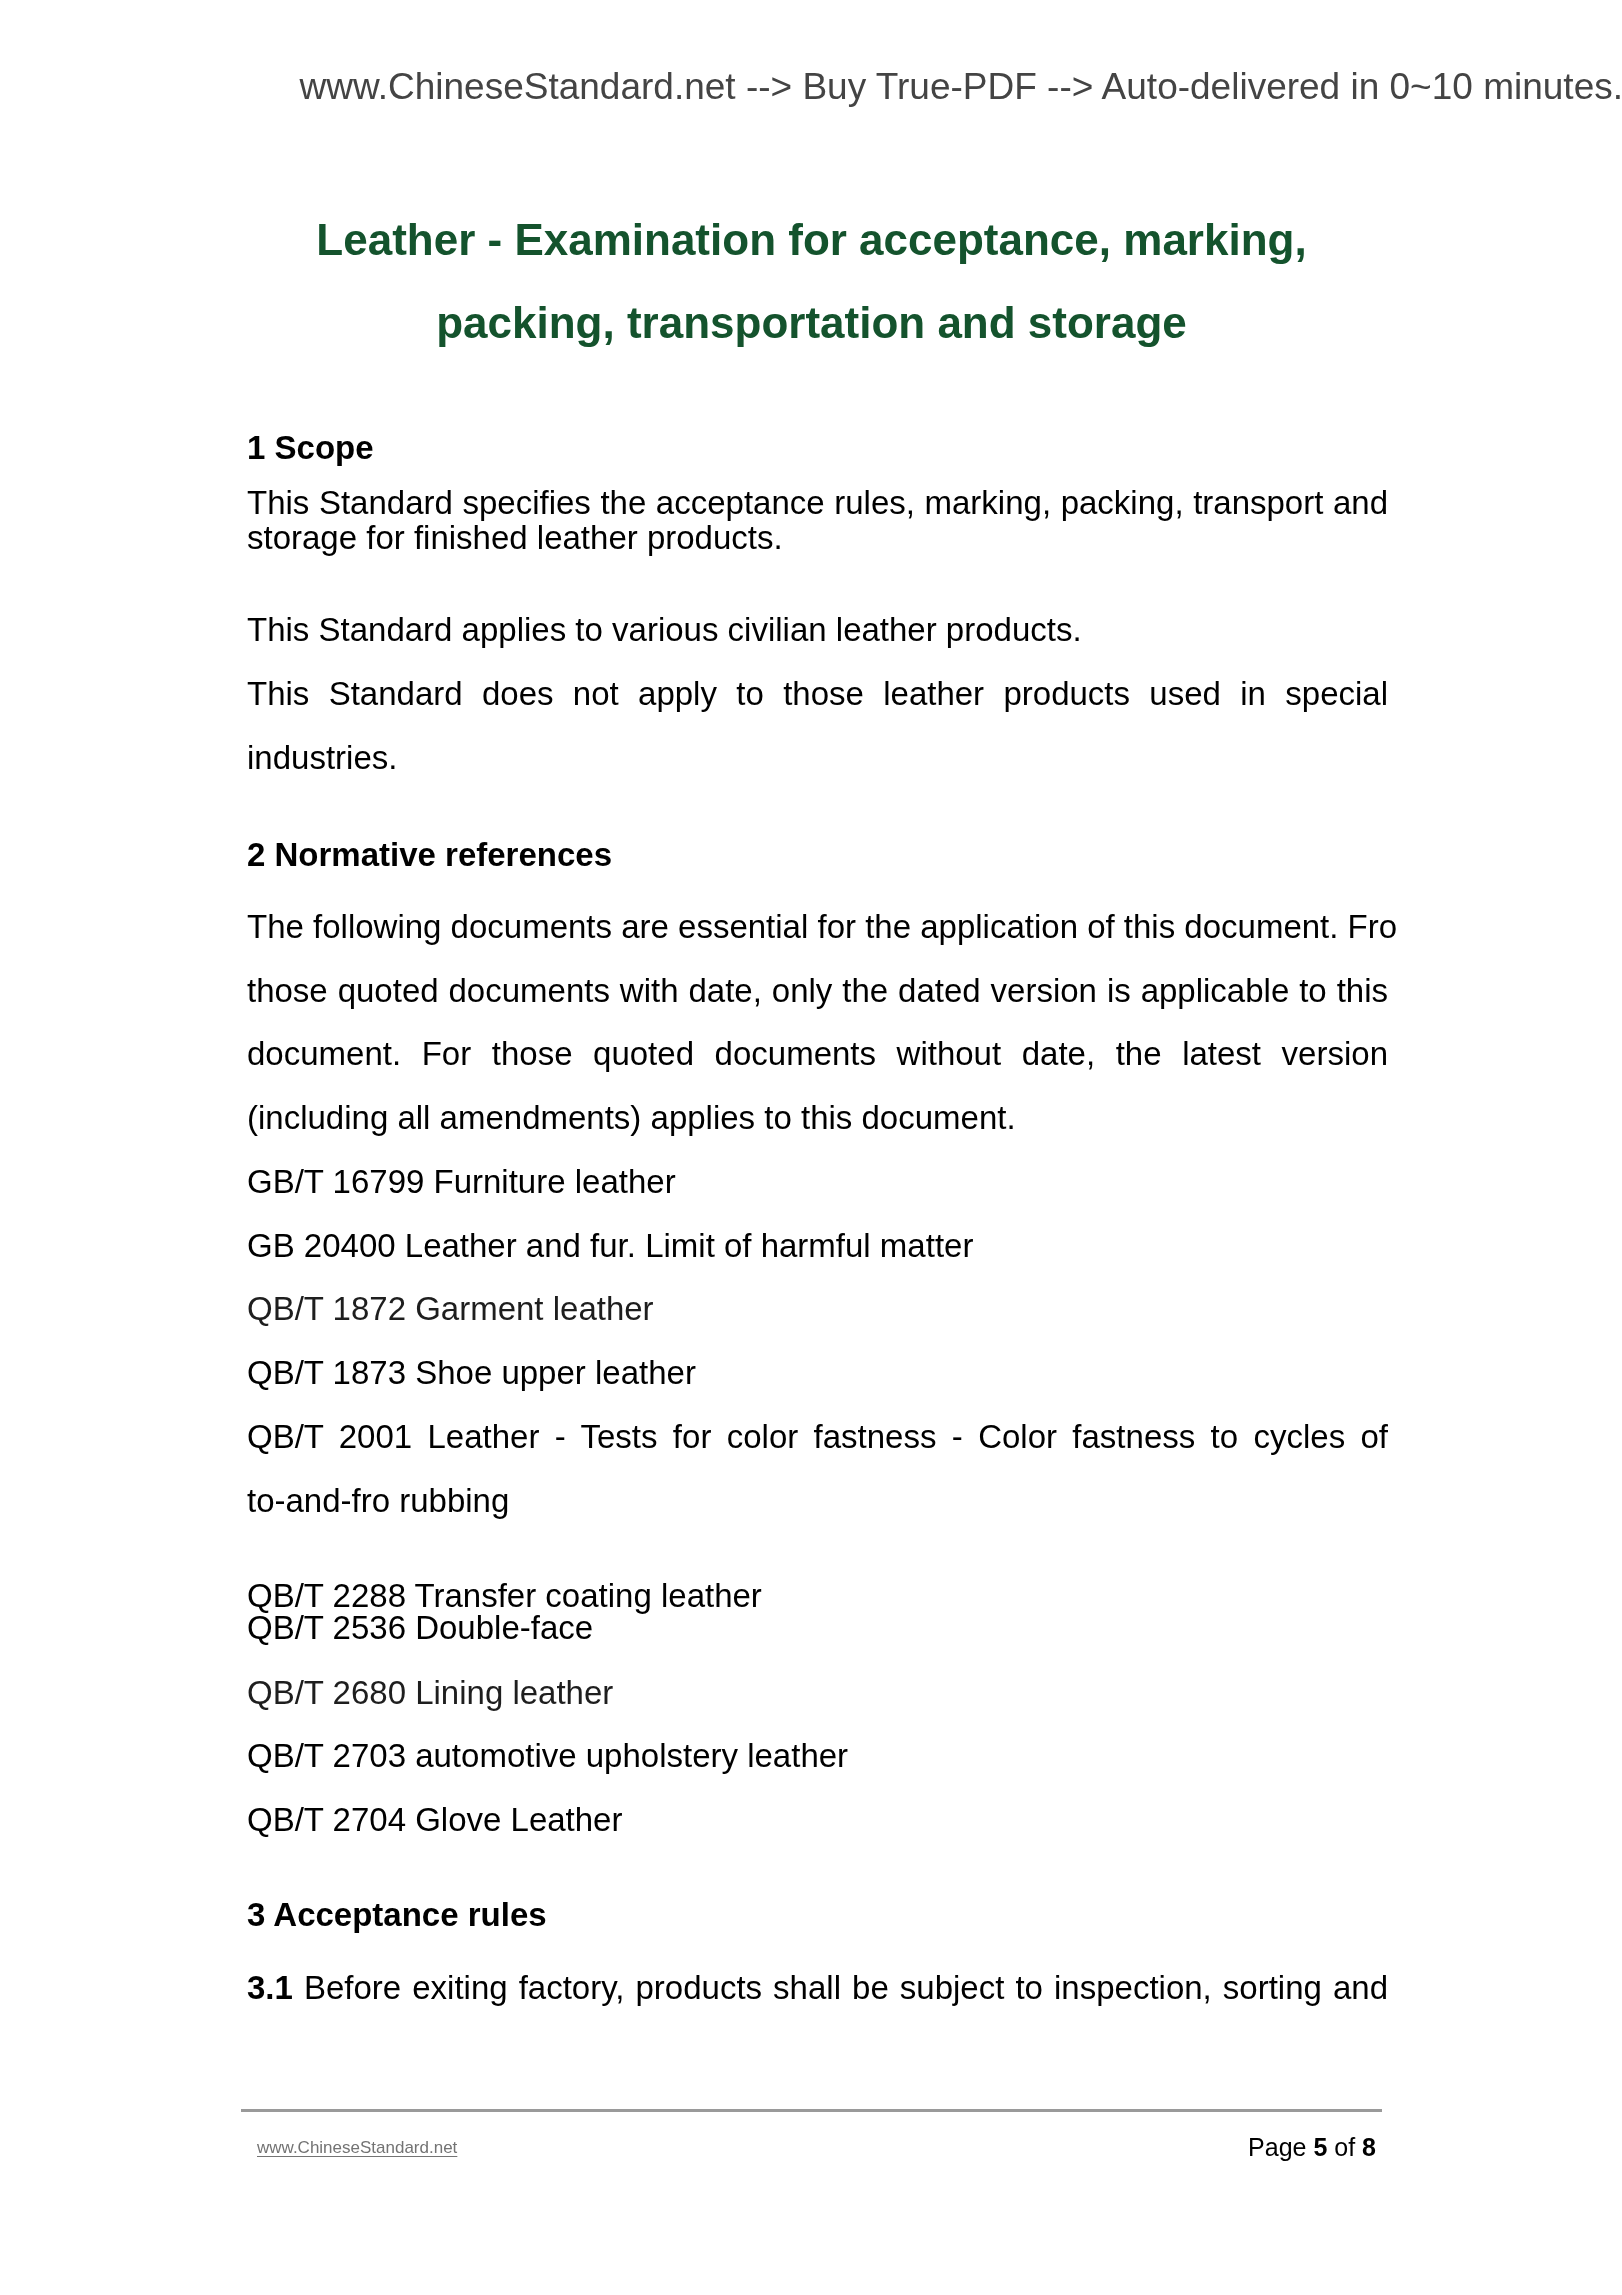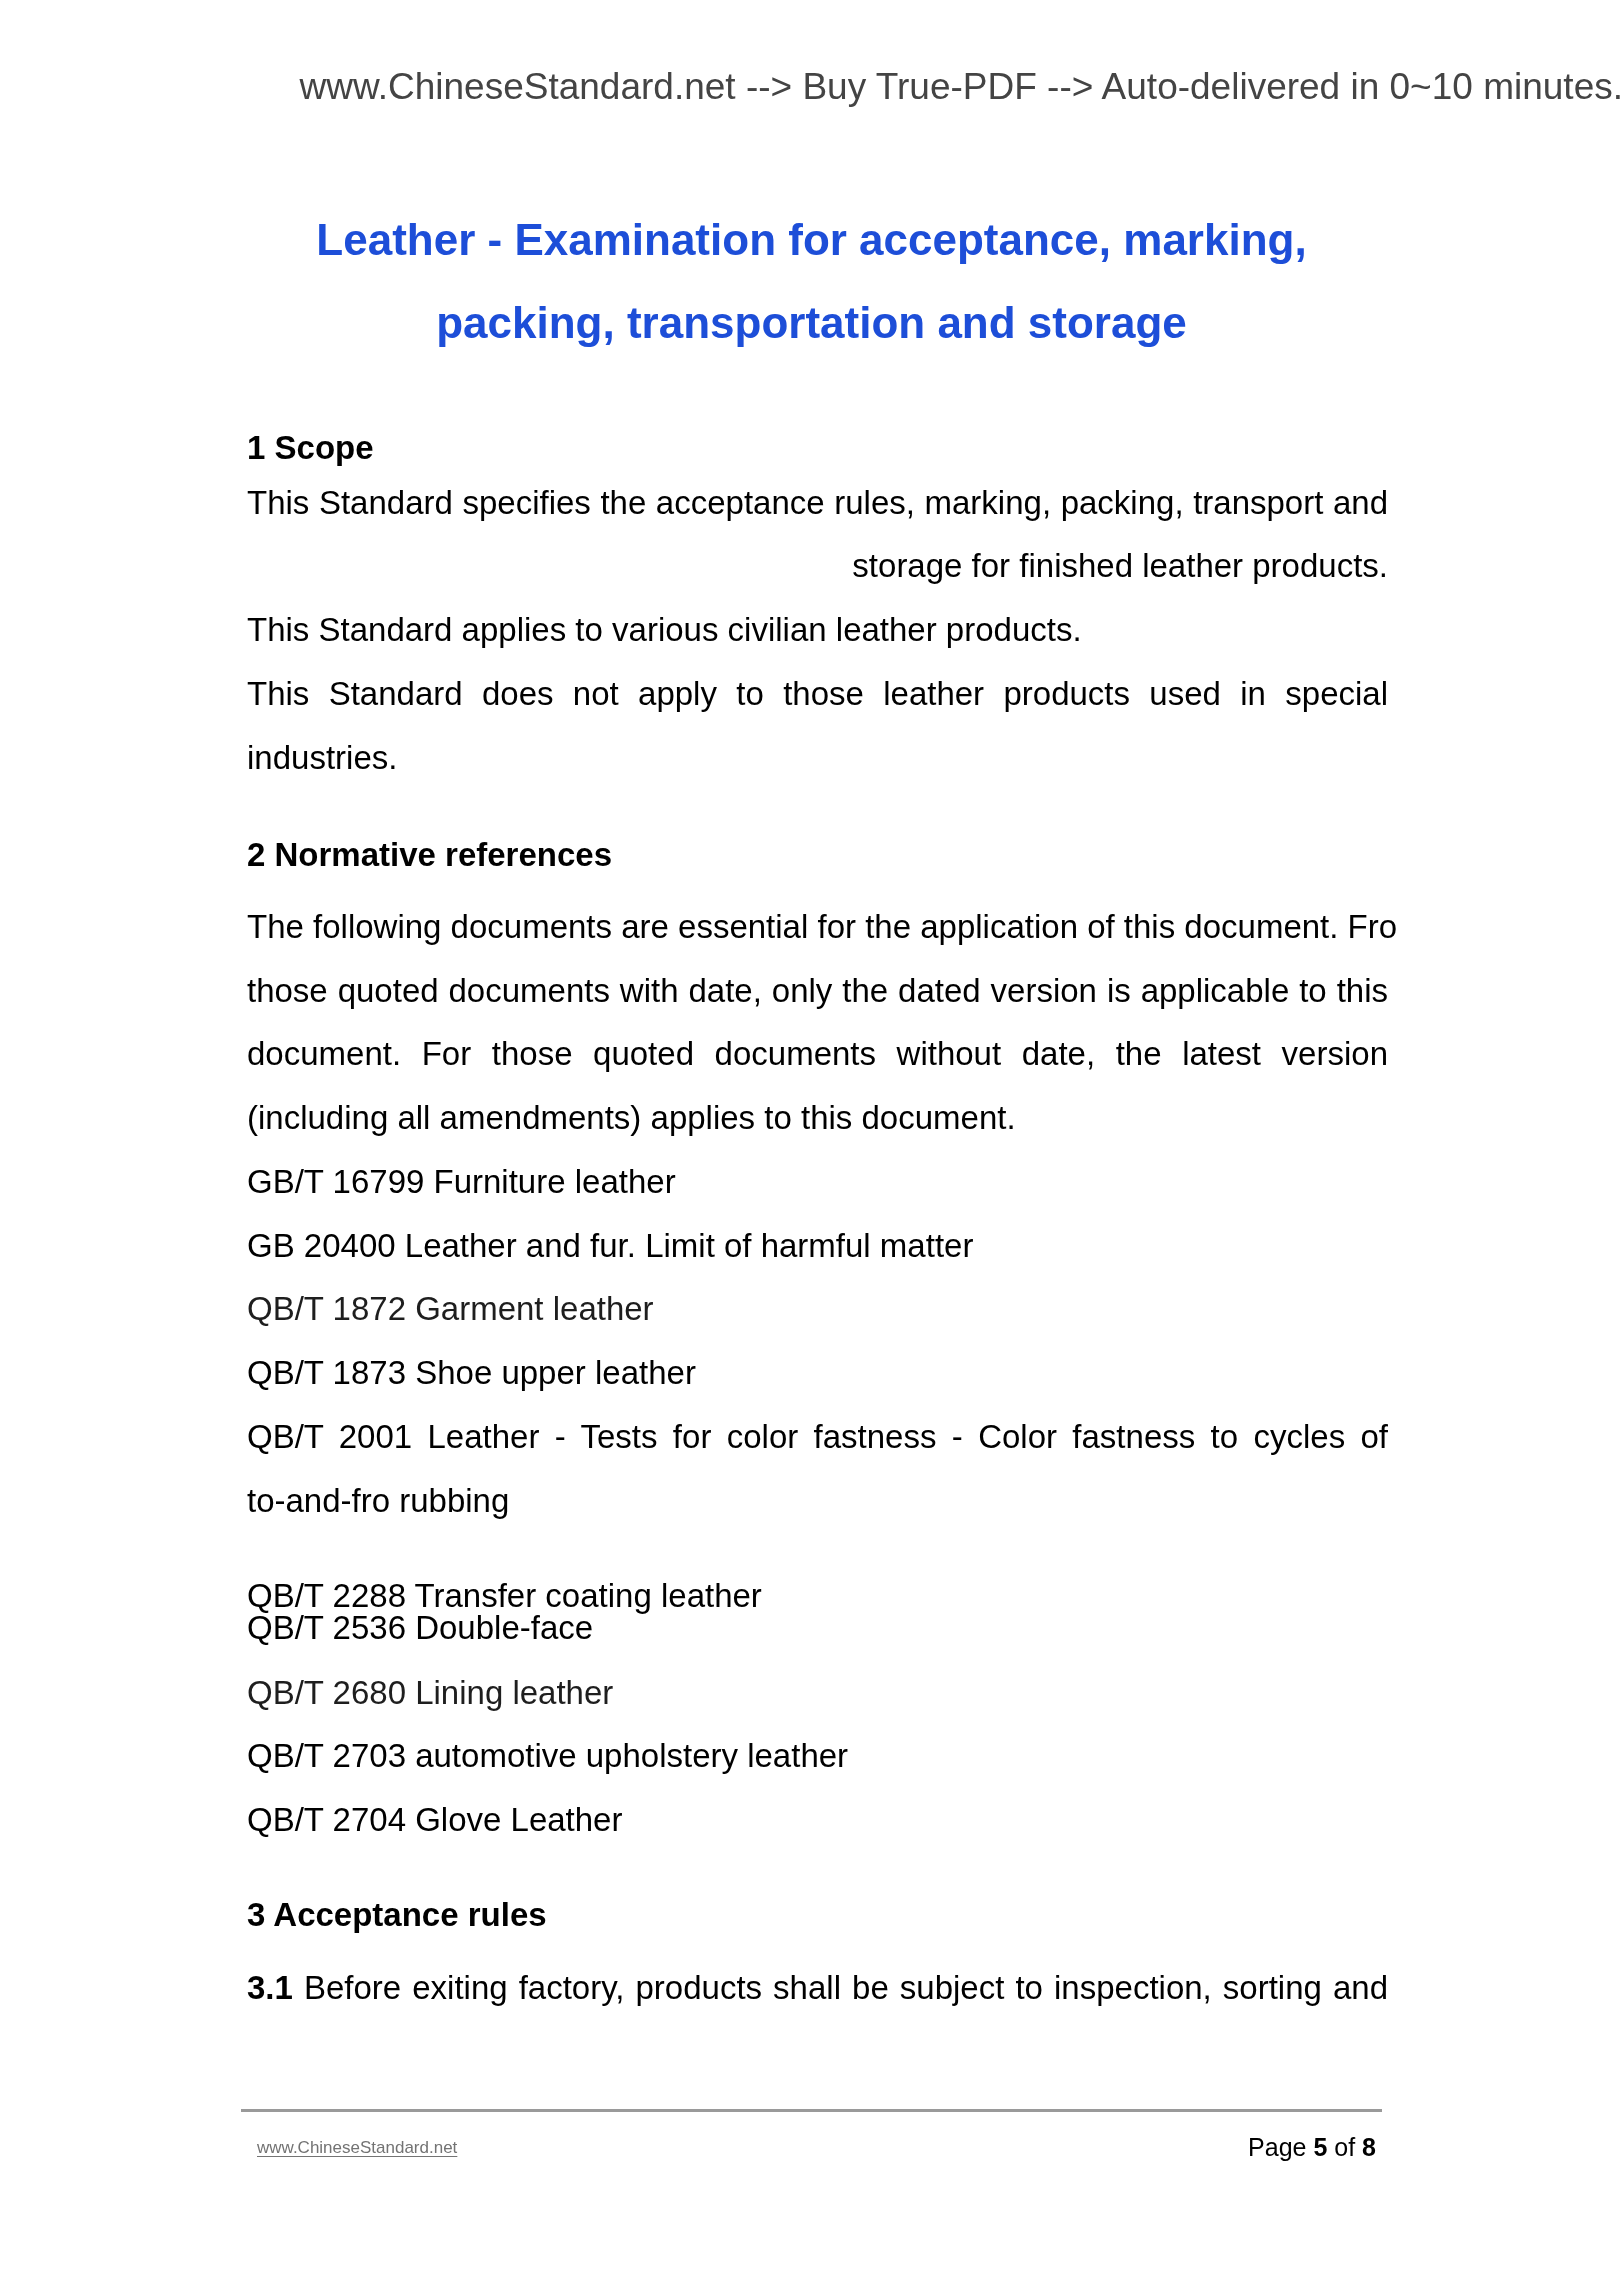--- a/index.html
+++ b/index.html
@@ -22,21 +22,21 @@
     font-size: 37px;
     line-height: 47px;
     color: #444444;
   }
   .title {
     left: 0; width: 1623px;
     text-align: center;
     font-weight: bold;
     font-size: 44px;
     line-height: 50px;
-    color: #1d4ed8;
+    color: #14532d;
   }
   .col {
     left: 247px;
     width: 1141px;
   }
   .h {
     font-weight: bold;
     font-size: 33px;
     line-height: 40px;
   }
@@ -80,21 +80,21 @@
 </head>
 <body>
 
 <div class="abs banner">www.ChineseStandard.net --&gt; Buy True-PDF --&gt; Auto-delivered in 0~10 minutes.</div>
 
 <div class="abs title" style="top:215px;">Leather - Examination for acceptance, marking,</div>
 <div class="abs title" style="top:298px;">packing, transportation and storage</div>
 
 <div class="abs col h" style="top:428px;">1 Scope</div>
 <div class="abs col p just" style="top:483px;">This Standard specifies the acceptance rules, marking, packing, transport and</div>
-<div class="abs col p" style="top:546px;text-align:right;">storage for finished leather products.</div>
+<div class="abs col p" style="top:518px;">storage for finished leather products.</div>
 <div class="abs col p" style="top:610px;">This Standard applies to various civilian leather products.</div>
 <div class="abs col p just" style="top:674px;">This Standard does not apply to those leather products used in special</div>
 <div class="abs col p" style="top:738px;">industries.</div>
 
 <div class="abs col h" style="top:835px;">2 Normative references</div>
 <div class="abs col p just" style="top:907px;">The following documents are essential for the application of this document. Fro</div>
 <div class="abs col p just" style="top:971px;">those quoted documents with date, only the dated version is applicable to this</div>
 <div class="abs col p just" style="top:1034px;">document. For those quoted documents without date, the latest version</div>
 <div class="abs col p" style="top:1098px;">(including all amendments) applies to this document.</div>
 

